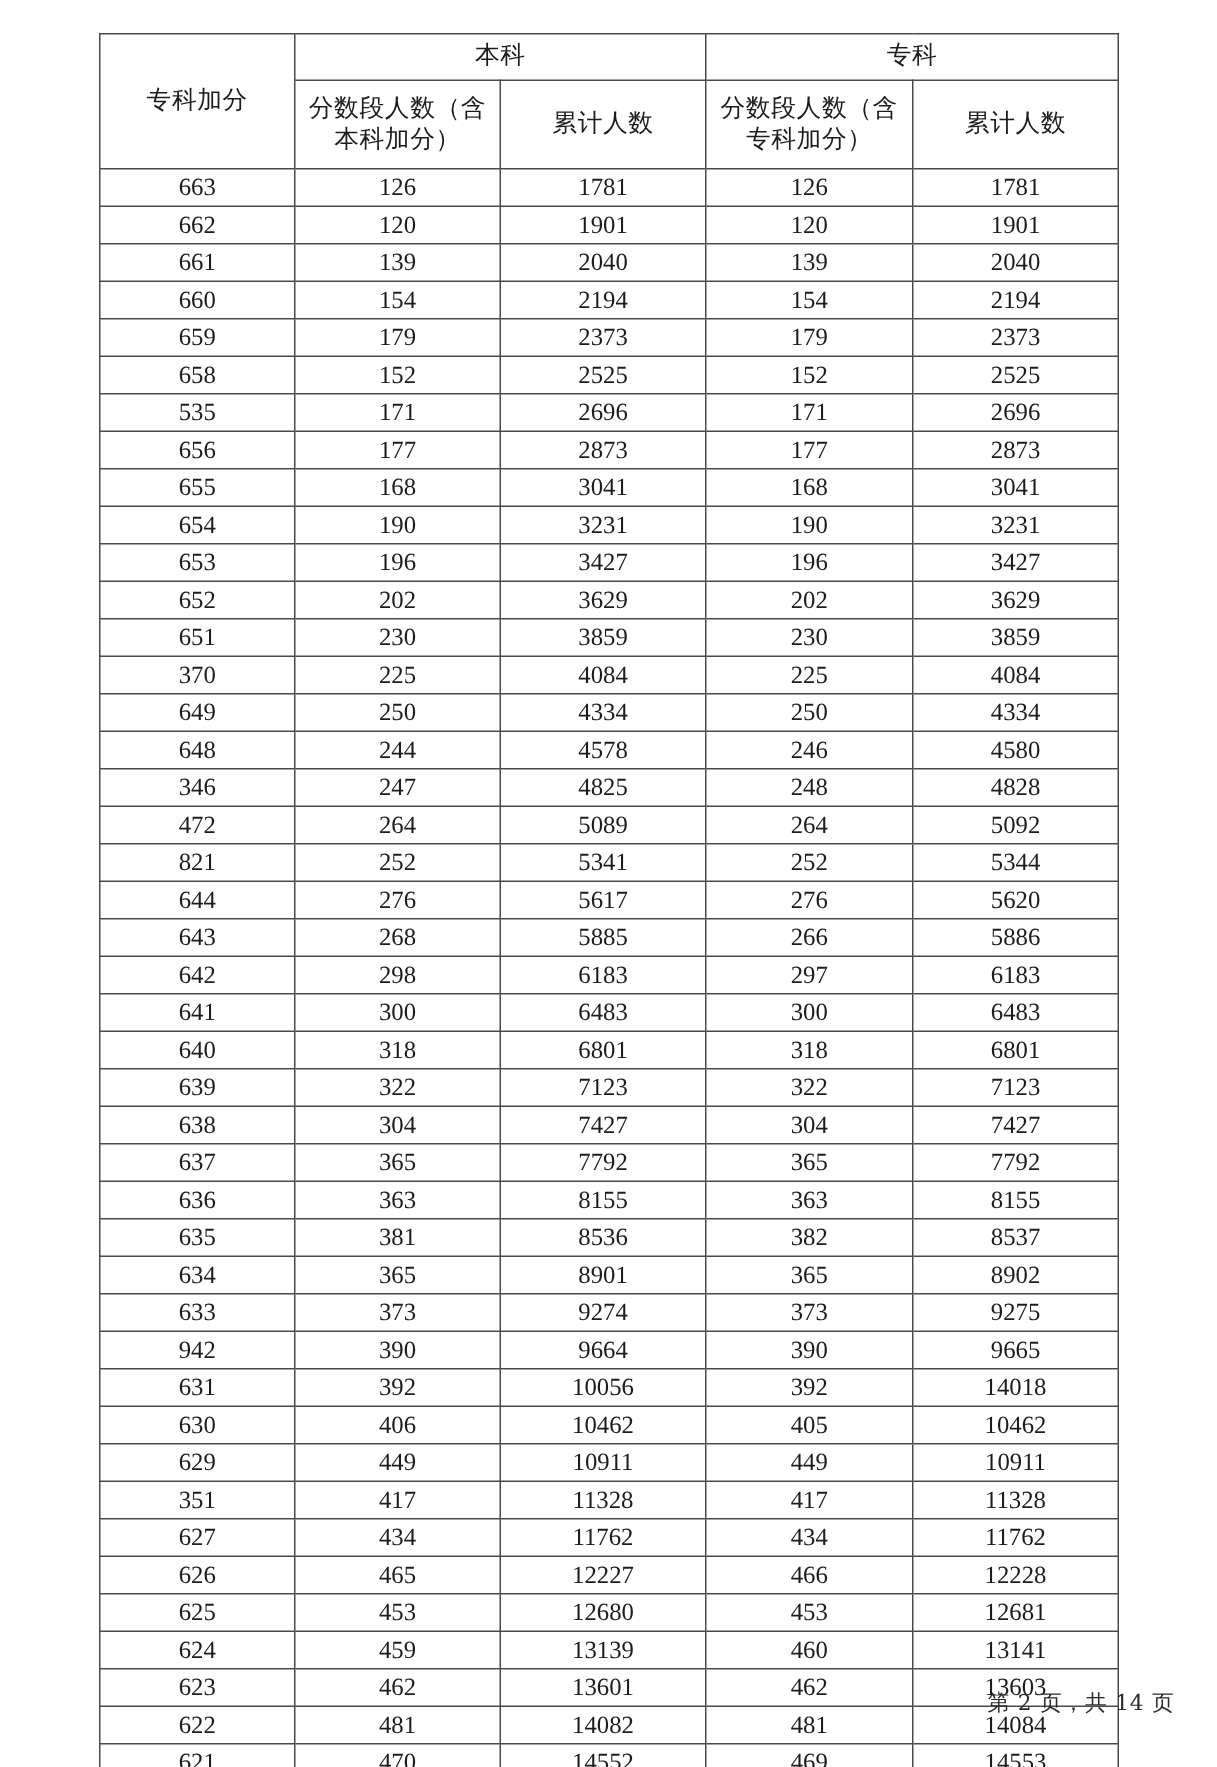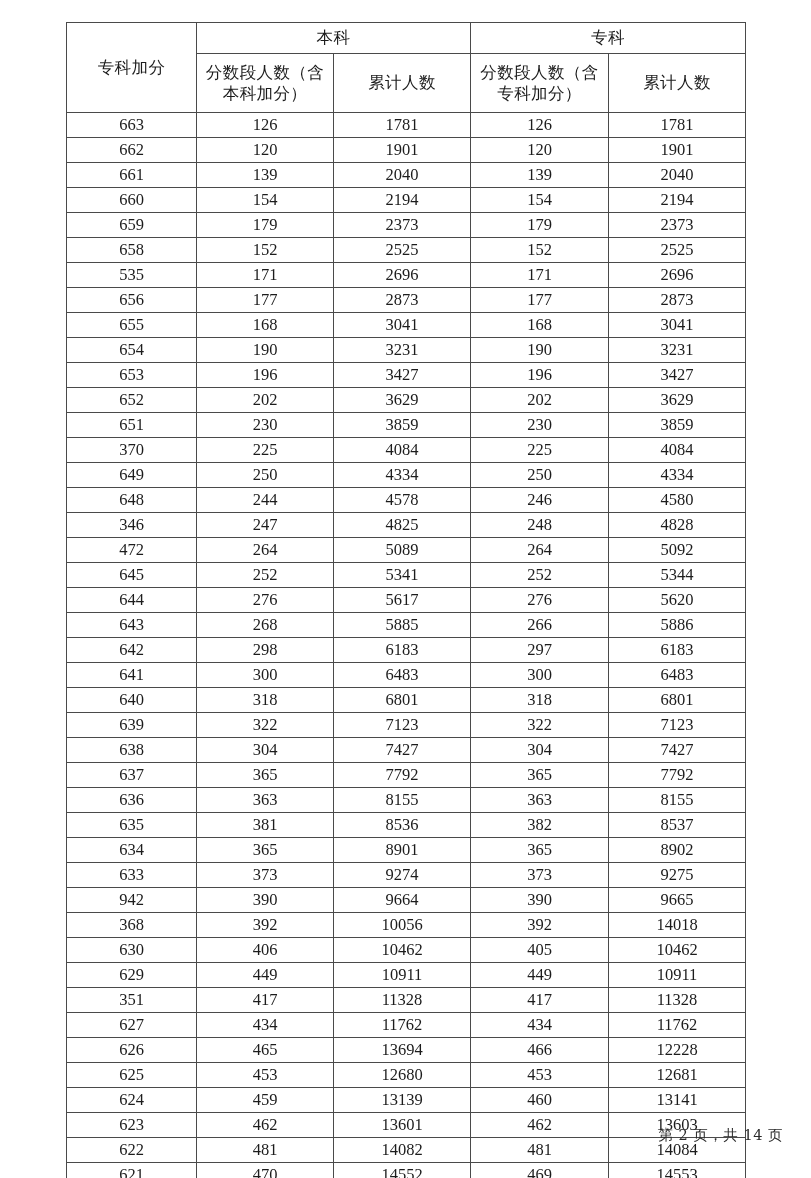--- a/index.html
+++ b/index.html
@@ -45,21 +45,21 @@
     border: 1px solid #4a4a4a;
     text-align: center;
     vertical-align: middle;
     padding: 0;
     font-weight: normal;
     color: #1c1c1c;
   }
   table.score-table thead th {
     font-size: 16.5px;
     line-height: 1.28;
-    font-family: Liberation Sans, sans-serif;
+    font-family: Liberation Mono, monospace;
     letter-spacing: 0.4px;
     margin-left: 36px;
   }
   th.group-head {
     height: 30px;
   }
   th.sub-head {
     height: 58px;
     padding: 2px 6px;
   }
@@ -243,21 +243,21 @@
             <td>4828</td>
           </tr>
           <tr>
             <td>472</td>
             <td>264</td>
             <td>5089</td>
             <td>264</td>
             <td>5092</td>
           </tr>
           <tr>
-            <td>645</td>
+            <td>821</td>
             <td>252</td>
             <td>5341</td>
             <td>252</td>
             <td>5344</td>
           </tr>
           <tr>
             <td>644</td>
             <td>276</td>
             <td>5617</td>
             <td>276</td>
@@ -341,21 +341,21 @@
             <td>9275</td>
           </tr>
           <tr>
             <td>942</td>
             <td>390</td>
             <td>9664</td>
             <td>390</td>
             <td>9665</td>
           </tr>
           <tr>
-            <td>368</td>
+            <td>631</td>
             <td>392</td>
             <td>10056</td>
             <td>392</td>
             <td>14018</td>
           </tr>
           <tr>
             <td>630</td>
             <td>406</td>
             <td>10462</td>
             <td>405</td>
@@ -378,21 +378,21 @@
           <tr>
             <td>627</td>
             <td>434</td>
             <td>11762</td>
             <td>434</td>
             <td>11762</td>
           </tr>
           <tr>
             <td>626</td>
             <td>465</td>
-            <td>13694</td>
+            <td>12227</td>
             <td>466</td>
             <td>12228</td>
           </tr>
           <tr>
             <td>625</td>
             <td>453</td>
             <td>12680</td>
             <td>453</td>
             <td>12681</td>
           </tr>

